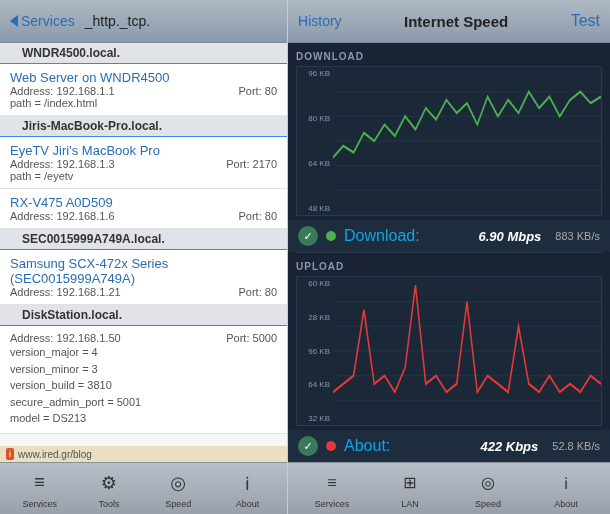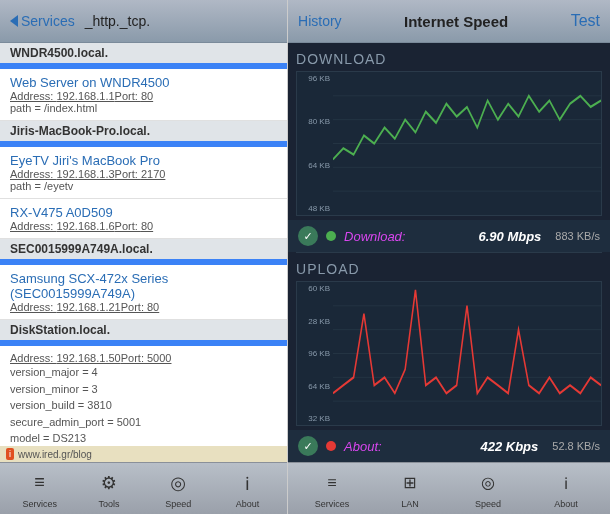--- a/index.html
+++ b/index.html
@@ -67,45 +67,45 @@
       overflow-y: auto;
       background: #f7f7f7;
     }
 
     .device-section {
       padding: 0;
     }
 
     .device-header {
       background: #e0e4e8;
-      padding: 3px 10px;
+      padding: 3px 22px;
       font-size: 12px;
       font-weight: 600;
       color: #333;
-      border-bottom: 6px solid #3b82f6;
+      border-bottom: 1px solid #3b82f6;
     }
 
     .device-item {
       background: #fff;
       padding: 6px 10px;
       border-bottom: 1px solid #e0e0e0;
     }
 
     .device-name {
       color: #2a6db5;
       font-size: 13px;
       font-weight: 500;
     }
 
     .device-detail {
       color: #555;
       font-size: 11px;
       display: flex;
-      align-items: center;
-      text-decoration: underline;
+      justify-content: space-between;
+      align-items: center;
     }
 
     .device-path {
       color: #555;
       font-size: 11px;
     }
 
     .port-label {
       color: #555;
       font-size: 11px;
@@ -201,22 +201,22 @@
 
     .chart-section {
       flex: 1;
       display: flex;
       flex-direction: column;
       padding: 8px 8px 4px 8px;
     }
 
     .chart-section-label {
       color: #8899aa;
-      font-size: 14px;
-      font-weight: 400;
+      font-size: 10px;
+      font-weight: 700;
       letter-spacing: 1px;
       margin-bottom: 4px;
     }
 
     .chart-area {
       flex: 1;
       position: relative;
       border: 1px solid #2a3a4a;
     }
 
@@ -275,23 +275,22 @@
     }
 
     .legend-dot {
       width: 10px;
       height: 10px;
       border-radius: 50%;
       flex-shrink: 0;
     }
 
     .stat-label {
-      color: #d946ef;
-      font-size: 13px;
-      font-style: italic;
+      color: #0ea5e9;
+      font-size: 16px;
     }
 
     .stat-value {
       color: #fff;
       font-size: 13px;
       font-weight: 600;
       margin-left: auto;
       font-style: italic;
     }
 

